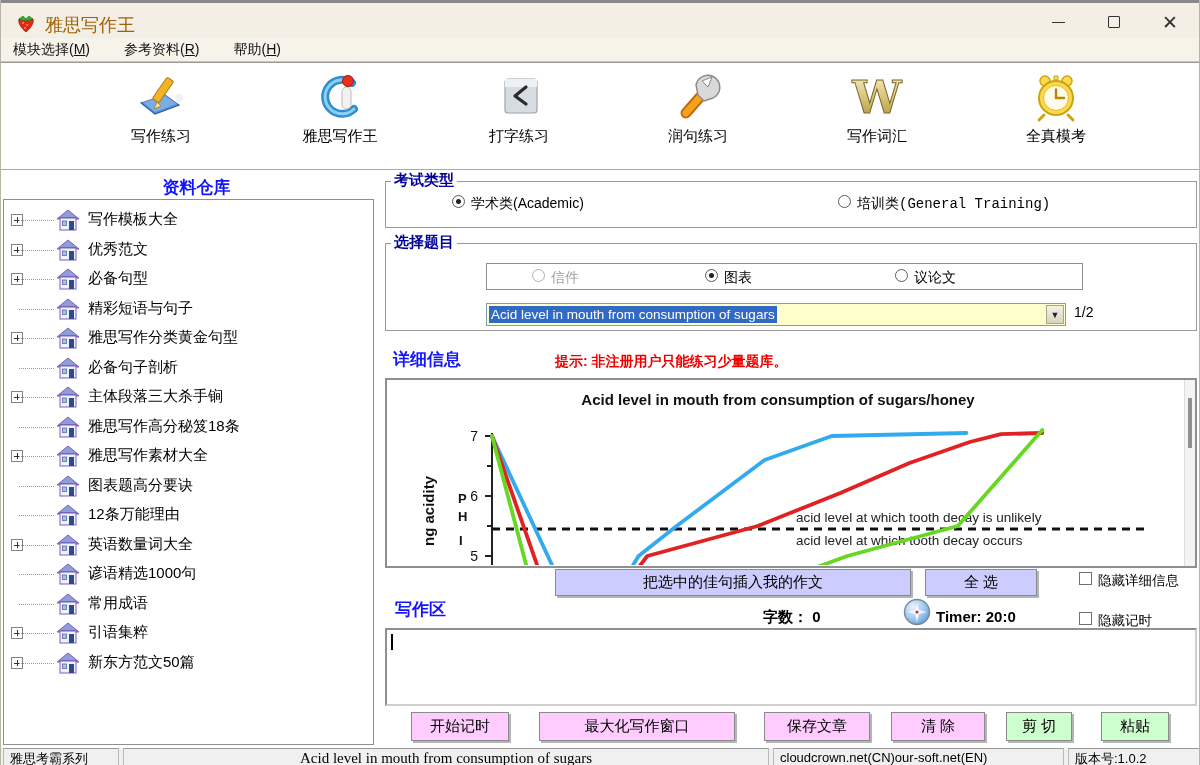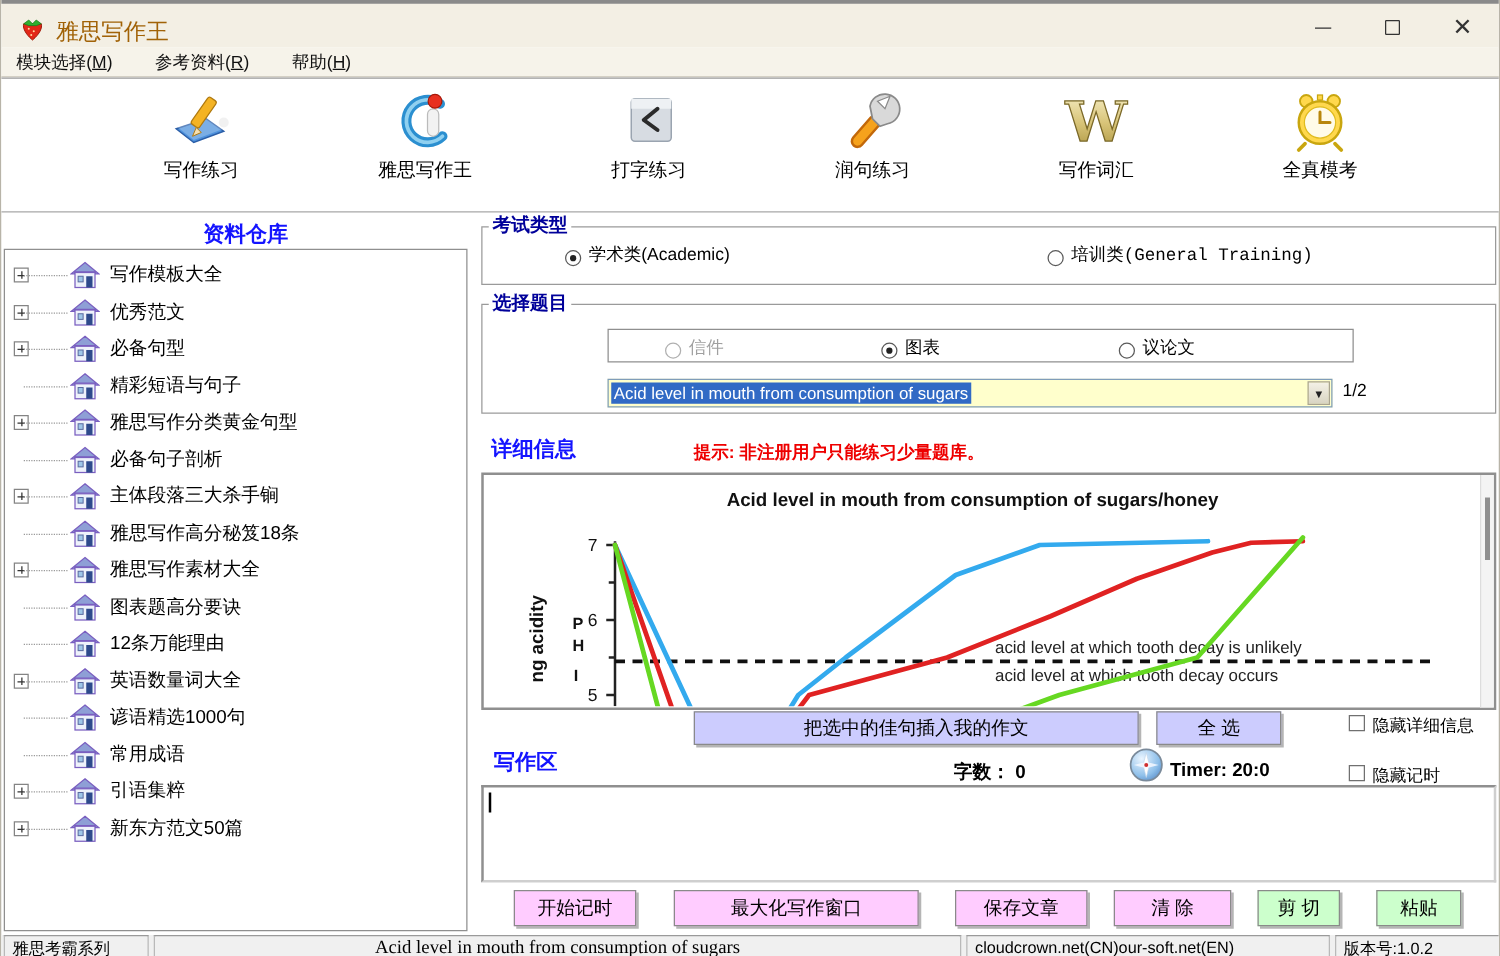--- a/index.html
+++ b/index.html
@@ -36,21 +36,21 @@
   .connector { position:absolute; left:15px; top:15px; width:35px; border-top:1px dotted #9a9a9a; }
   .house { position:absolute; left:52px; top:3px; width:24px; height:24px; }
   .tree-label { position:absolute; left:84px; top:5px; font-size:15px; color:#000; white-space:nowrap; }
 
   
   .content { position:absolute; left:384px; top:170px; width:816px; height:578px; }
   .groupbox { position:absolute; border:1px solid #9a9a9a; background:#fff; }
   .group-label { position:absolute; font-size:15px; font-weight:bold; color:#00009a; background:#fff; padding:0 3px; z-index:3; }
   .blue-label { position:absolute; font-size:17px; font-weight:bold; color:#1414ff; }
 
-  .radio-item { position:absolute; display:flex; align-items:flex-end; gap:6px; }
+  .radio-item { position:absolute; display:flex; align-items:flex-start; gap:6px; }
   .radio { width:13px; height:13px; border:1px solid #5a5a5a; border-radius:50%; background:#fff; position:relative; }
   .radio.checked::after { content:""; position:absolute; left:3px; top:3px; width:5px; height:5px; border-radius:50%; background:#222; }
   .radio.disabled { border-color:#b0b0b0; }
   .radio-item .rlabel { font-size:14px; color:#000; }
   .radio-item.disabled .rlabel { color:#a0a0a0; }
 
   .cat-box { position:absolute; left:100px; top:92px; width:597px; height:27px; border:1px solid #8f8f8f; background:#fff; }
 
   .combo { position:absolute; left:100px; top:132px; width:580px; height:23px; background:#ffffcc; border:1px solid #7f9db9; display:flex; align-items:center; }
   .combo-text { margin-left:2px; font-size:13.5px; color:#fff; background:#316ac5; padding:1px 2px; white-space:nowrap; }
@@ -60,21 +60,21 @@
 
   .hint { position:absolute; left:170px; top:183px; font-size:14px; font-weight:bold; color:#ee0000; }
 
   .detail-panel { position:absolute; left:0; top:208px; width:812px; height:190px; border:2px solid #8f8f8f; background:#fff; }
   .chart-svg { position:absolute; left:1px; top:1px; }
   .vscroll { position:absolute; right:0; top:0; width:11px; height:100%; background:#f4f4f4; border-left:1px solid #ddd; }
   .vthumb { position:absolute; left:3px; top:18px; width:4px; height:50px; background:#8f8f8f; }
 
   .btn { position:absolute; border:1px solid #8a8a8a; box-shadow:2px 2px 0 #b5b5b5; display:flex; align-items:center; justify-content:center; font-size:15px; color:#000; cursor:default; }
   .btn-insert { left:170px; top:399px; width:356px; height:27px; background:#ccccfe; }
-  .btn-selectall { left:540px; top:399px; width:100px; height:27px; background:#ccccfe;text-align:center; }
+  .btn-selectall { left:540px; top:399px; width:112px; height:27px; background:#ccccfe;text-align:center; }
 
   .checkbox-item { position:absolute; display:flex; gap:6px; }
   .cb { width:13px; height:13px; border:1px solid #707070; background:#fff; }
   .cb-label { font-size:13.5px; color:#000; }
 
   .wordcount { position:absolute; left:378px; top:438px; font-size:15px; font-weight:bold; color:#000; }
   .timer-icon { position:absolute; left:518px; top:428px; width:28px; height:28px; }
   .timer-text { position:absolute; left:551px; top:438px; font-size:15px; font-weight:bold; color:#000; }
 
   .write-area { position:absolute; left:0; top:458px; width:812px; height:78px; background:#fff; border:2px solid #8f8f8f; border-right-color:#cfcfcf; border-bottom-color:#cfcfcf; }

